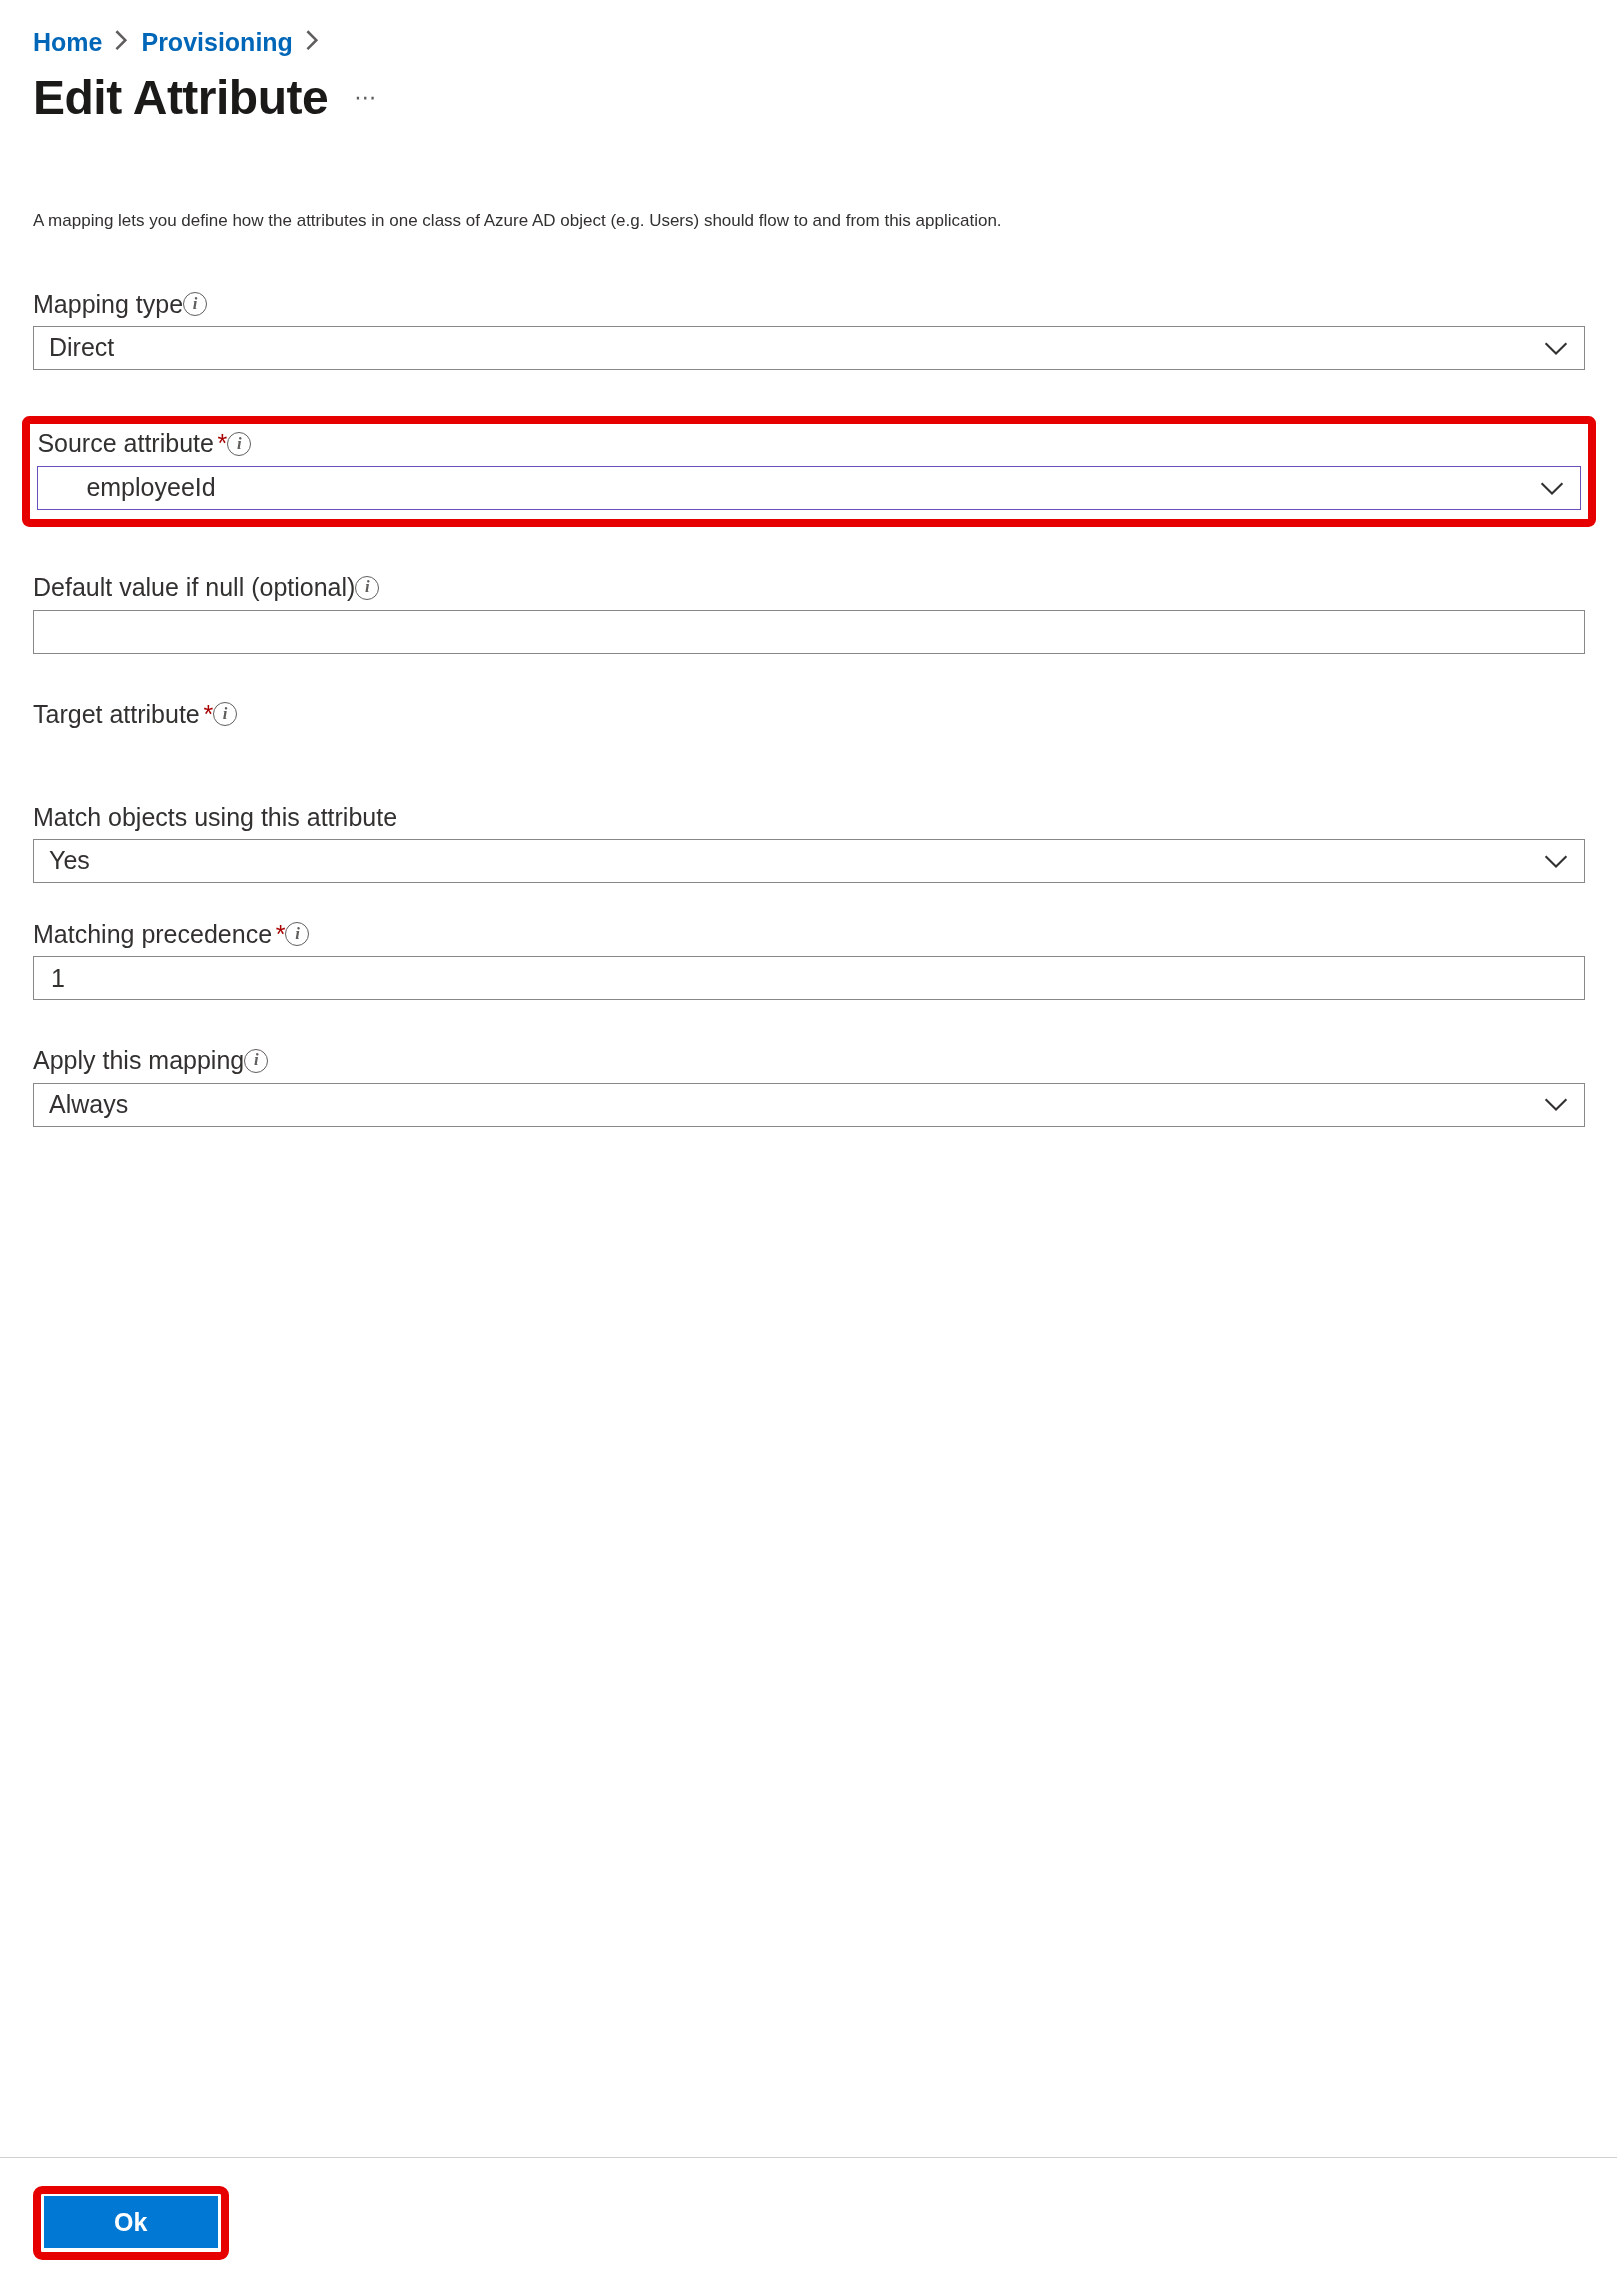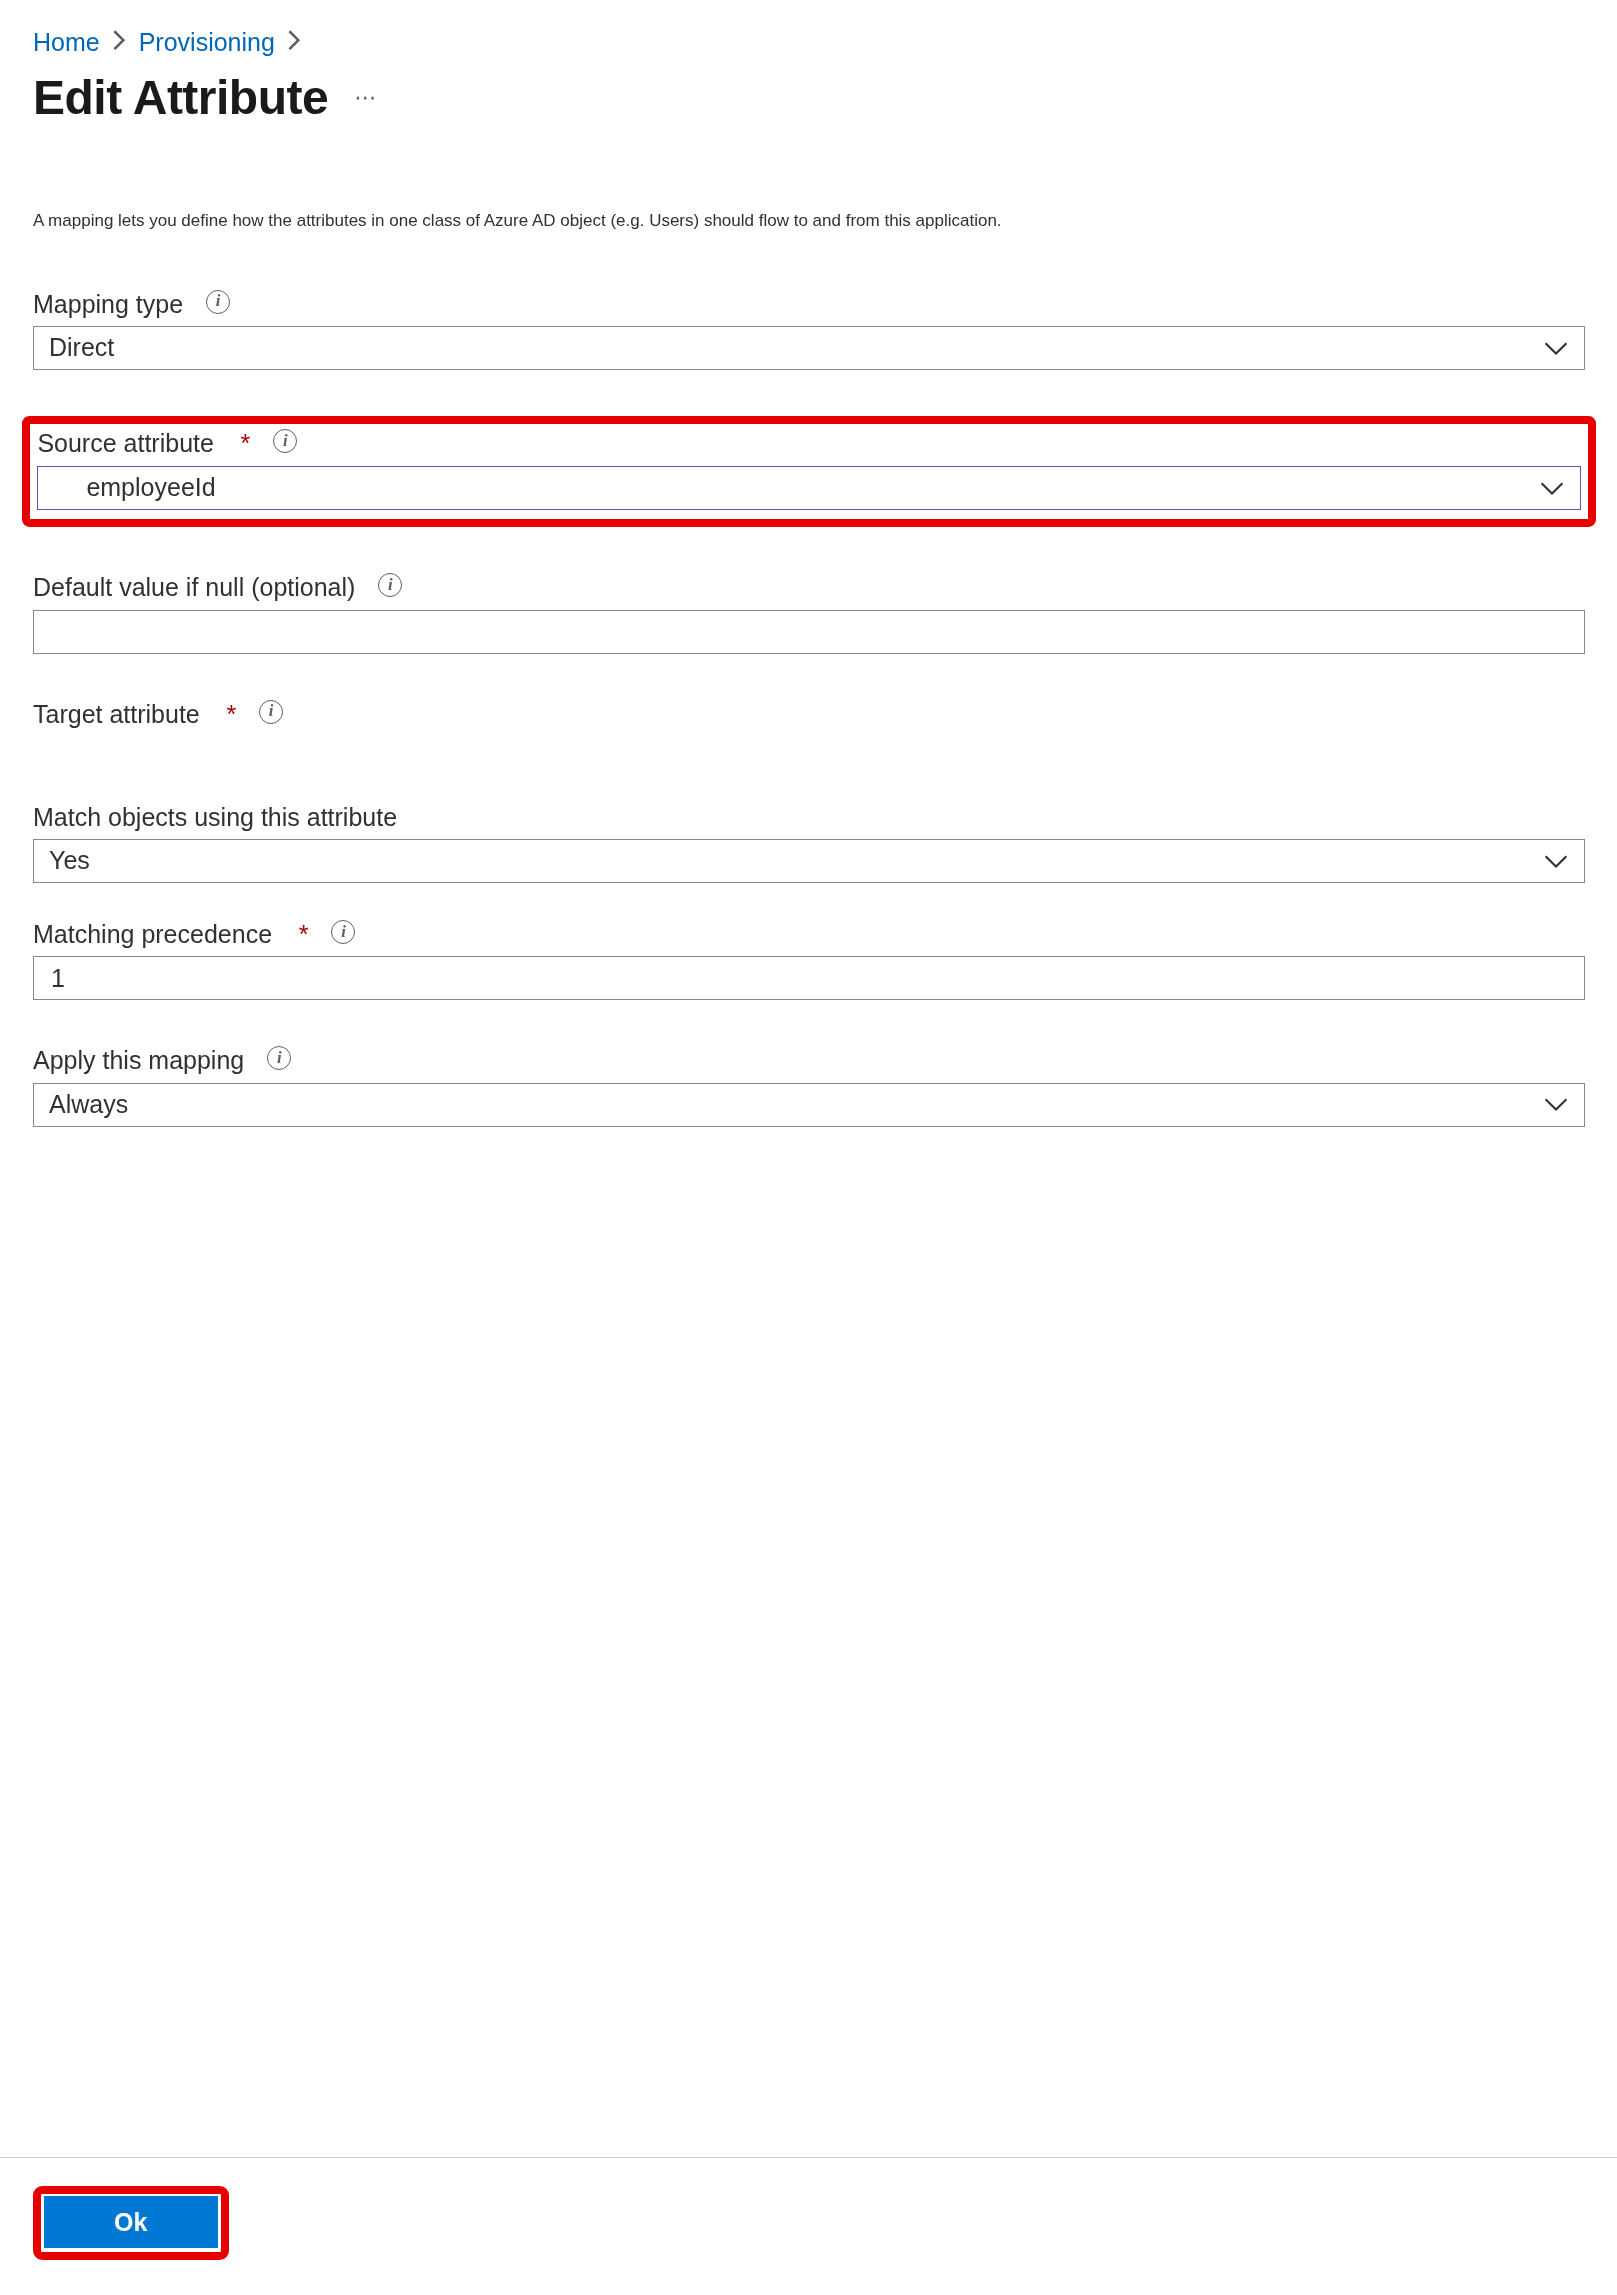--- a/index.html
+++ b/index.html
@@ -20,20 +20,21 @@
     display: flex;
     align-items: center;
     gap: 13px;
     font-size: 25px;
     margin-bottom: 13px;
   }
   .breadcrumb a {
     color: #0066b8;
     text-decoration: none;
     cursor: pointer;
+    font-weight: bold;
   }
   .breadcrumb .chev {
     color: #605e5c;
     font-size: 20.4px;
   }
   .title-row {
     display: flex;
     align-items: center;
     gap: 26px;
     margin-bottom: 83px;
@@ -59,22 +60,22 @@
     max-width: 1558px;
   }
   .field {
     margin-bottom: 46px;
   }
   .field-extra-gap {
     margin-bottom: 74px;
   }
   .field-label {
     display: flex;
-    align-items: flex-start;
-    gap: 23px;
+    align-items: center;
+    gap: 0;
     font-size: 25px;
     color: #323130;
     margin-bottom: 7.4px;
   }
   .req { color: #a80000; margin-left: 3.7px; }
   .info-icon {
     display: inline-flex;
     align-items: center;
     justify-content: center;
     width: 24px; height: 24px;

